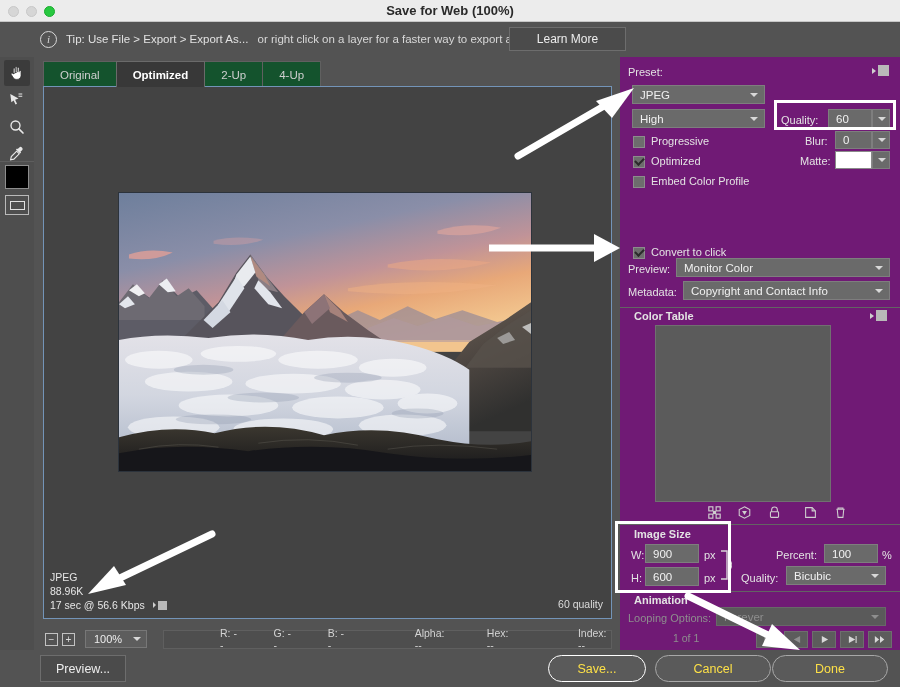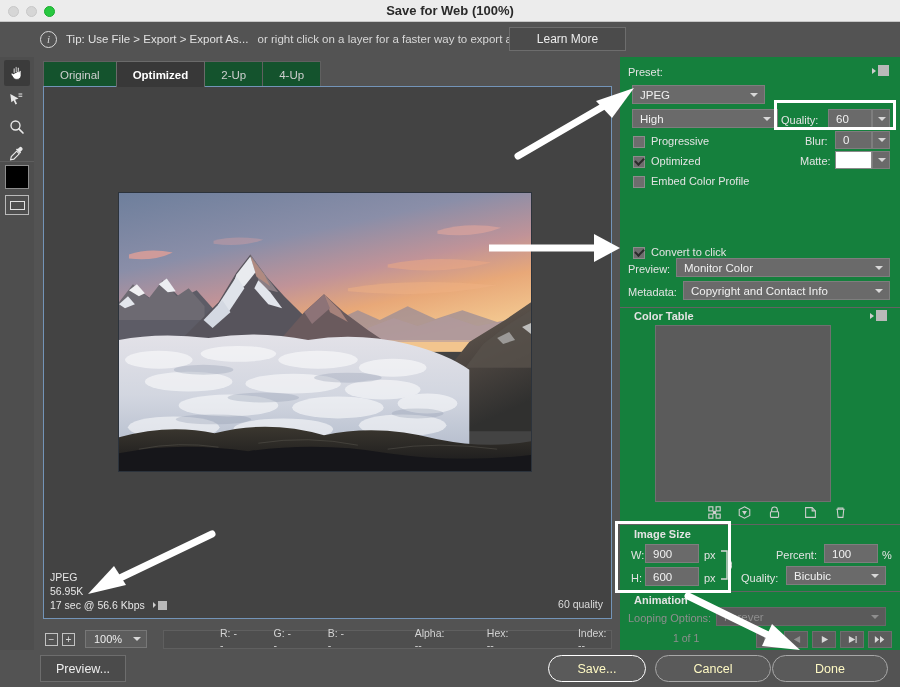--- a/index.html
+++ b/index.html
@@ -163,21 +163,21 @@
     margin-left: 16px; flex: 1; height: 19px;
     background: #4e4e4e; border: 1px solid #5f5f5f;
     display: flex; align-items: center;
     color: #d4d4d4; font-size: 10.5px;
   }
   .status-fields span { display: inline-block; }
 
   
   .rpanel {
     position: absolute; left: 620px; top: 57px; width: 280px; height: 593px;
-    background: #15803d;
+    background: #701a75;
   }
   .lbl { color: #e3e3e3; font-size: 11px; }
   .select {
     background: #6a6a6a; border: 1px solid #7e7e7e;
     color: #f0f0f0; font-size: 11.5px;
     display: flex; align-items: center; padding-left: 7px;
     position: relative; cursor: pointer;
   }
   .select .chev { position: absolute; right: 6px; top: 50%; margin-top: -2px; }
   .chev {
@@ -235,21 +235,21 @@
   .btnrow { position: absolute; left: 0; top: 650px; width: 900px; height: 37px; background: #535353; }
   .btn {
     position: absolute; top: 5px; height: 27px;
     display: flex; align-items: center; justify-content: center;
     font-size: 12.5px; cursor: pointer;
   }
   .btn-flat {
     background: #4b4b4b; border: 1px solid #6d6d6d; color: #ededed;
   }
   .btn-pill {
-    background: #5a5a5a; border: 1px solid #a8a8a8; border-radius: 14px; color: #fef9c3;
+    background: #5a5a5a; border: 1px solid #a8a8a8; border-radius: 14px; color: #fde047;
   }
   .btn-pill.primary { border-color: #ffffff; border-width: 1.5px; }
   .anim-btns { position: absolute; display: flex; gap: 4px; }
   .anim-b {
     width: 24px; height: 17px;
     background: #5c5c5c; border: 1px solid #6e6e6e;
     display: flex; align-items: center; justify-content: center; cursor: pointer;
   }
   .dim-txt { color: #8e8e8e; }
 </style>
@@ -414,21 +414,21 @@
         <g opacity="0.35" stroke="#7d7a70" stroke-width="0.8" fill="none">
           <path d="M20 258 Q60 250 100 256"></path>
           <path d="M140 252 Q190 244 240 254"></path>
           <path d="M270 258 Q320 250 380 258"></path>
         </g>
       </svg>
     </div>
 
     <div class="size-info">
       <div class="row">JPEG</div>
-      <div class="row">56.95K</div>
+      <div class="row">88.96K</div>
       <div class="row">
         <span>17 sec @ 56.6 Kbps</span>
         <span class="mini-menu">
           <span class="tri"></span>
             <span class="bars"></span>
         </span>
       </div>
     </div>
     <div class="quality-note">60 quality</div>
   </div>
@@ -456,21 +456,21 @@
     <span class="panel-menu" style="position:absolute;left:252px;top:8px">
       <span class="tri"></span>
         <span class="bars"></span>
     </span>
 
     <div class="select" style="position:absolute;left:12px;top:28px;width:133px;height:19px">
       <span>JPEG</span>
       <span class="chev"></span>
     </div>
 
-    <div class="select" style="position:absolute;left:12px;top:52px;width:146px;height:19px">
+    <div class="select" style="position:absolute;left:12px;top:52px;width:133px;height:19px">
       <span>High</span>
       <span class="chev"></span>
     </div>
 
     <span class="lbl" style="position:absolute;left:161px;top:57px">Quality:</span>
     <div class="field" style="position:absolute;left:208px;top:52px;width:44px;height:19px">60</div>
     <div class="select" style="position:absolute;left:252px;top:52px;width:18px;height:19px;padding-left:0">
       <span class="chev" style="left:5px;right:auto"></span>
     </div>
 

